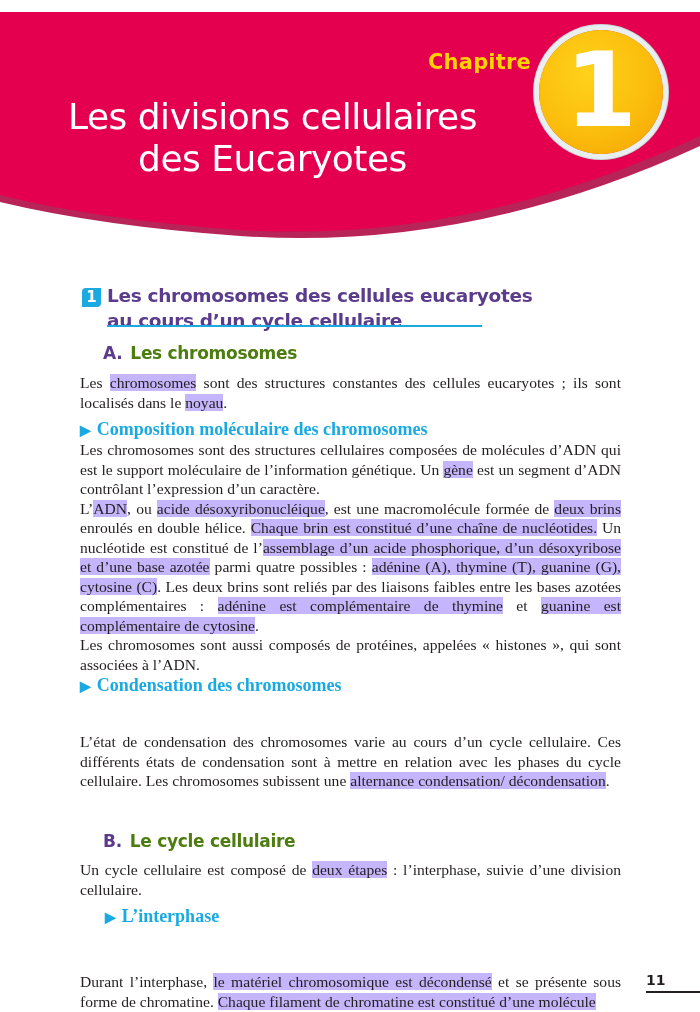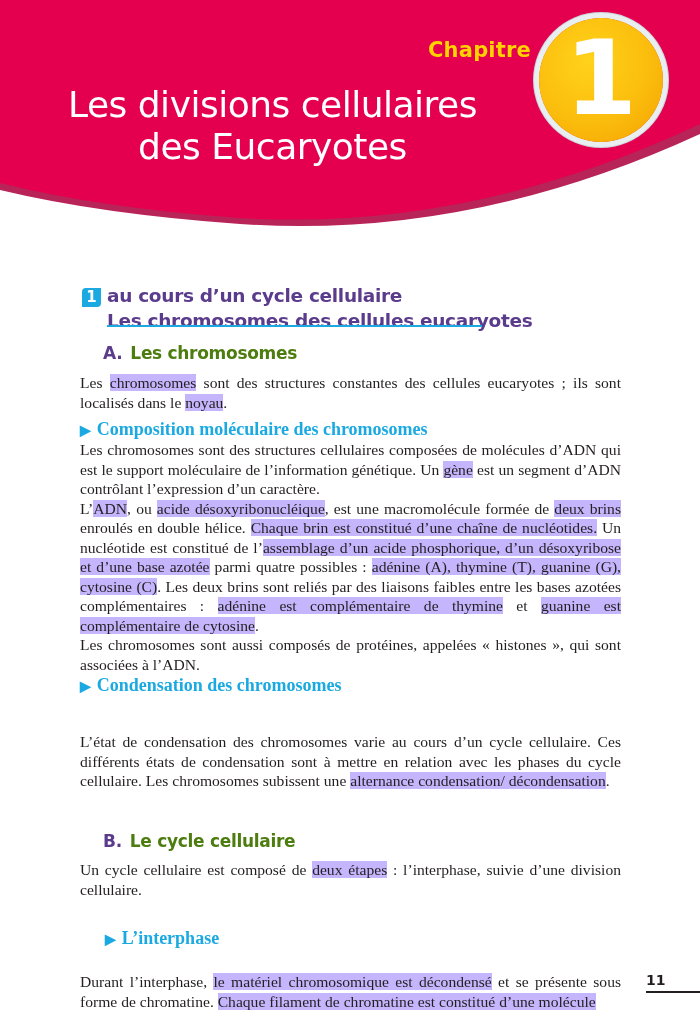--- a/index.html
+++ b/index.html
@@ -1,17 +1,17 @@
 <!DOCTYPE html>
 <html><head>
 <meta charset="utf-8">
 <style>
   html,body{margin:0;padding:0;background:#fff;}
   body{width:700px;height:1012px;position:relative;overflow:hidden;font-family:"Liberation Serif",serif;color:#231f20;}
-  .banner{position:absolute;left:0;top:0;width:700px;height:240px;}
+  .banner{position:absolute;left:0;top:12px;width:700px;height:240px;}
   .banner svg{position:absolute;left:0;top:0;}
   .chap-label{position:absolute;left:428px;top:38px;font-family:"DejaVu Sans",sans-serif;font-weight:bold;font-size:21px;color:#ffd200;letter-spacing:0.2px;}
   .chap-title{position:absolute;left:68px;top:84px;font-family:"DejaVu Sans",sans-serif;font-size:36px;line-height:42px;color:#fff;letter-spacing:-0.5px;}
   .chap-title div{white-space:nowrap;text-align:center;}
   .chap-circle{position:absolute;left:539px;top:18px;width:124px;height:124px;border-radius:50%;background:radial-gradient(circle at 40% 35%,#ffd21a 0%,#fbbd0d 55%,#f4a000 100%);box-shadow:0 0 0 5px #e9eef0,0 0 0 6px #c9d3d7;display:flex;align-items:center;justify-content:center;}
   .chap-num{font-family:"DejaVu Sans",sans-serif;font-weight:bold;font-size:104px;color:#fff;line-height:1;margin-top:-4px;}
 
   .sec1{position:absolute;left:82px;top:285px;}
   .sec-badge{position:absolute;left:0;top:3px;width:19px;height:19px;background:#1ba9e1;border-radius:4px 0 4px 0;color:#fff;font-family:"DejaVu Sans",sans-serif;font-weight:bold;font-size:15px;line-height:19px;text-align:center;}
   .sec-title{position:absolute;left:25px;top:-2px;font-family:"DejaVu Sans",sans-serif;font-weight:bold;font-size:18.5px;line-height:25px;color:#5b3b8c;white-space:nowrap;letter-spacing:-0.3px;}
@@ -44,22 +44,22 @@
   </div>
   <div class="chap-title">
     <div>Les divisions cellulaires</div>
     <div>des Eucaryotes</div>
   </div>
 </div>
 
 <div class="sec1">
   <div class="sec-badge">1</div>
   <div class="sec-title">
+    <div>Les chromosomes des cellules eucaryotes</div>
     <div>au cours d’un cycle cellulaire</div>
-    <div>Les chromosomes des cellules eucaryotes</div>
   </div>
   <div class="sec-underline"></div>
 </div>
 
 <div class="subA" style="top:343px;">
   <span class="letter">A.</span><span class="txt">Les chromosomes</span>
 </div>
 
 <div class="para" style="top:373px;">
   <p><span>Les </span><span class="hl">chromosomes</span><span> sont des structures constantes des cellules eucaryotes ; ils sont localisés dans le </span><span class="hl">noyau</span><span>.</span></p>
@@ -84,21 +84,21 @@
 </div>
 
 <div class="subA" style="top:831px;">
   <span class="letter">B.</span><span class="txt">Le cycle cellulaire</span>
 </div>
 
 <div class="para" style="top:860px;">
   <p><span>Un cycle cellulaire est composé de </span><span class="hl">deux étapes</span><span> : l’interphase, suivie d’une division cellulaire.</span></p>
 </div>
 
-<div class="tri" style="top:928px;padding-left:25px;">
+<div class="tri" style="top:906px;padding-left:25px;">
   <span class="arrow">▶</span><span>L’interphase</span>
 </div>
 
 <div class="para" style="top:928px;margin-top:44px;">
   <p><span>Durant l’interphase, </span><span class="hl">le matériel chromosomique est décondensé</span><span> et se présente sous forme de chromatine. </span><span class="hl">Chaque filament de chromatine est constitué d’une molécule</span></p>
 </div>
 
 <div class="pagenum">11</div>
 <div class="pagerule"></div>
 

